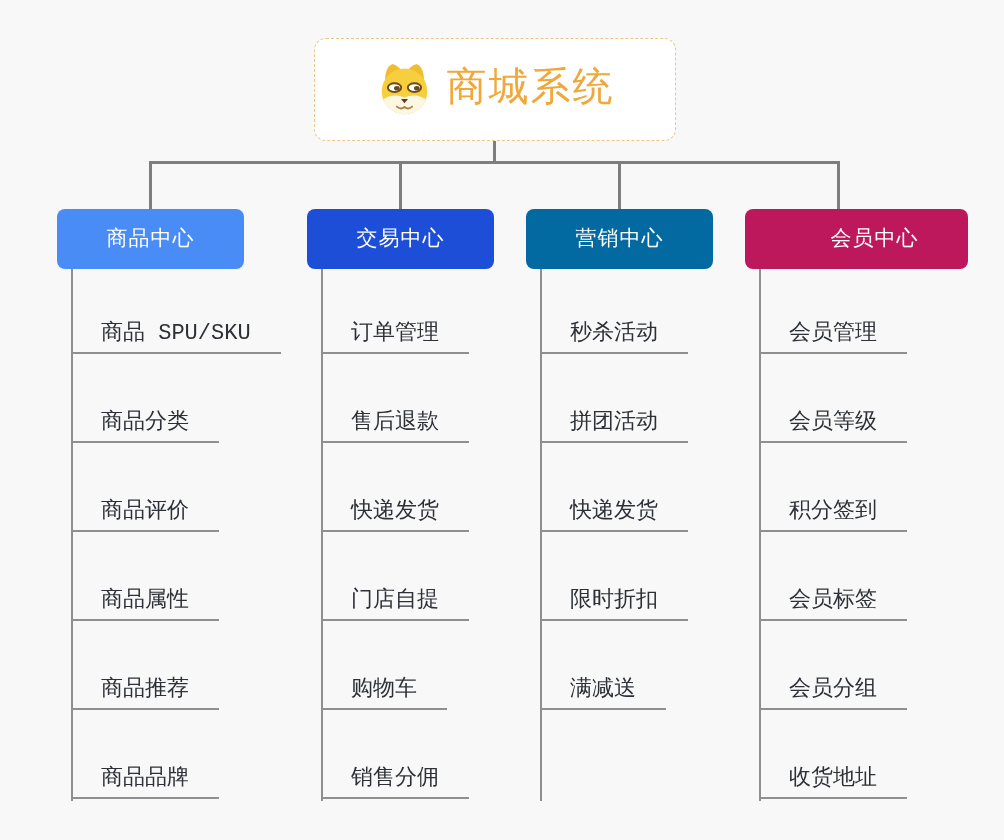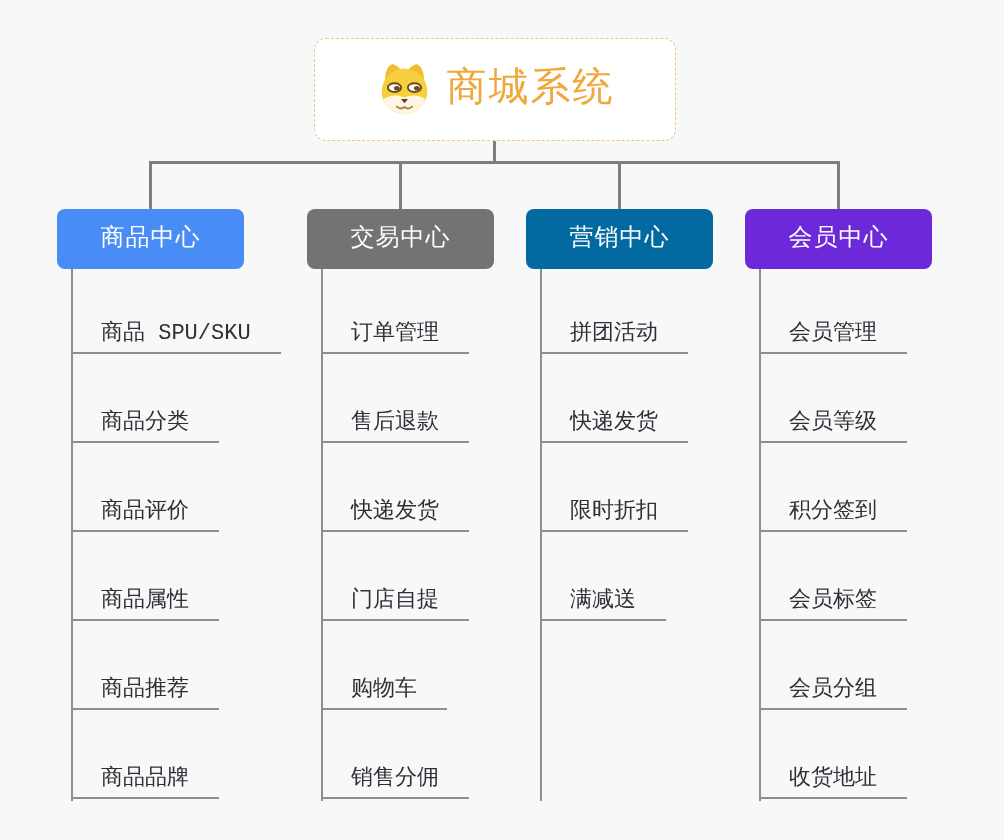--- a/index.html
+++ b/index.html
@@ -16,21 +16,21 @@
   }
   .root-title{font-size:40px;color:var(--root-text,#f1a83a);letter-spacing:2px;line-height:1;}
   
   .line{position:absolute;background:var(--connector,#7e7e7e);}
   
   .branch{position:absolute;top:0;}
   .box{
     position:absolute;top:209px;left:0;width:187px;height:60px;border-radius:8px;
     display:flex;align-items:center;justify-content:center;cursor:pointer;
   }
-  .box-label{color:#ffffff;font-size:24px;letter-spacing:1px;line-height:1;}
+  .box-label{color:#ffffff;font-size:21px;letter-spacing:1px;line-height:1;}
   .trunk{position:absolute;left:14px;top:269px;width:2px;height:532px;background:var(--leaf-line,#8f8f8f);}
   .leaves{position:absolute;left:14px;top:265px;}
   .leaf{height:89px;display:flex;align-items:flex-end;}
   .leaf-label{
     display:inline-block;white-space:nowrap;
     border-bottom:2px solid var(--leaf-line,#8f8f8f);
     padding:0 30px 6px 30px;font-size:22px;color:var(--leaf-text,#2d3137);
     line-height:1.15;cursor:pointer;
   }
 </style>
@@ -93,21 +93,21 @@
     <span class="leaf-label">商品推荐</span>
   </div>
 
   <div class="leaf">
     <span class="leaf-label">商品品牌</span>
   </div>
 </div>
   </div>
 
   <div class="branch" style="left: 307px;">
-    <div class="box" style="background: #737373; align-items: center;">
+    <div class="box" style="background: #1d4ed8; align-items: center;">
       <span class="box-label">交易中心</span>
     </div>
     <div class="trunk"></div>
     <div class="leaves">
   <div class="leaf">
     <span class="leaf-label">订单管理</span>
   </div>
 
   <div class="leaf">
     <span class="leaf-label">售后退款</span>
@@ -131,41 +131,44 @@
 </div>
   </div>
 
   <div class="branch" style="left: 526px;">
     <div class="box" style="background: #0369a1;">
       <span class="box-label">营销中心</span>
     </div>
     <div class="trunk"></div>
     <div class="leaves">
 
+  <div class="leaf">
+    <span class="leaf-label">秒杀活动</span>
+  </div>
 
   <div class="leaf">
     <span class="leaf-label">拼团活动</span>
   </div>
 
   <div class="leaf">
     <span class="leaf-label">快递发货</span>
   </div>
 
   <div class="leaf">
     <span class="leaf-label">限时折扣</span>
   </div>
 
   <div class="leaf">
     <span class="leaf-label">满减送</span>
   </div>
 </div>
   </div>
 
   <div class="branch" style="left: 745px;">
-    <div class="box" style="background: #6d28d9;">
+    <div class="box" style="background: #be185d; padding-left: 36px;">
       <span class="box-label">会员中心</span>
     </div>
     <div class="trunk"></div>
     <div class="leaves">
   <div class="leaf">
     <span class="leaf-label">会员管理</span>
   </div>
 
   <div class="leaf">
     <span class="leaf-label">会员等级</span>

